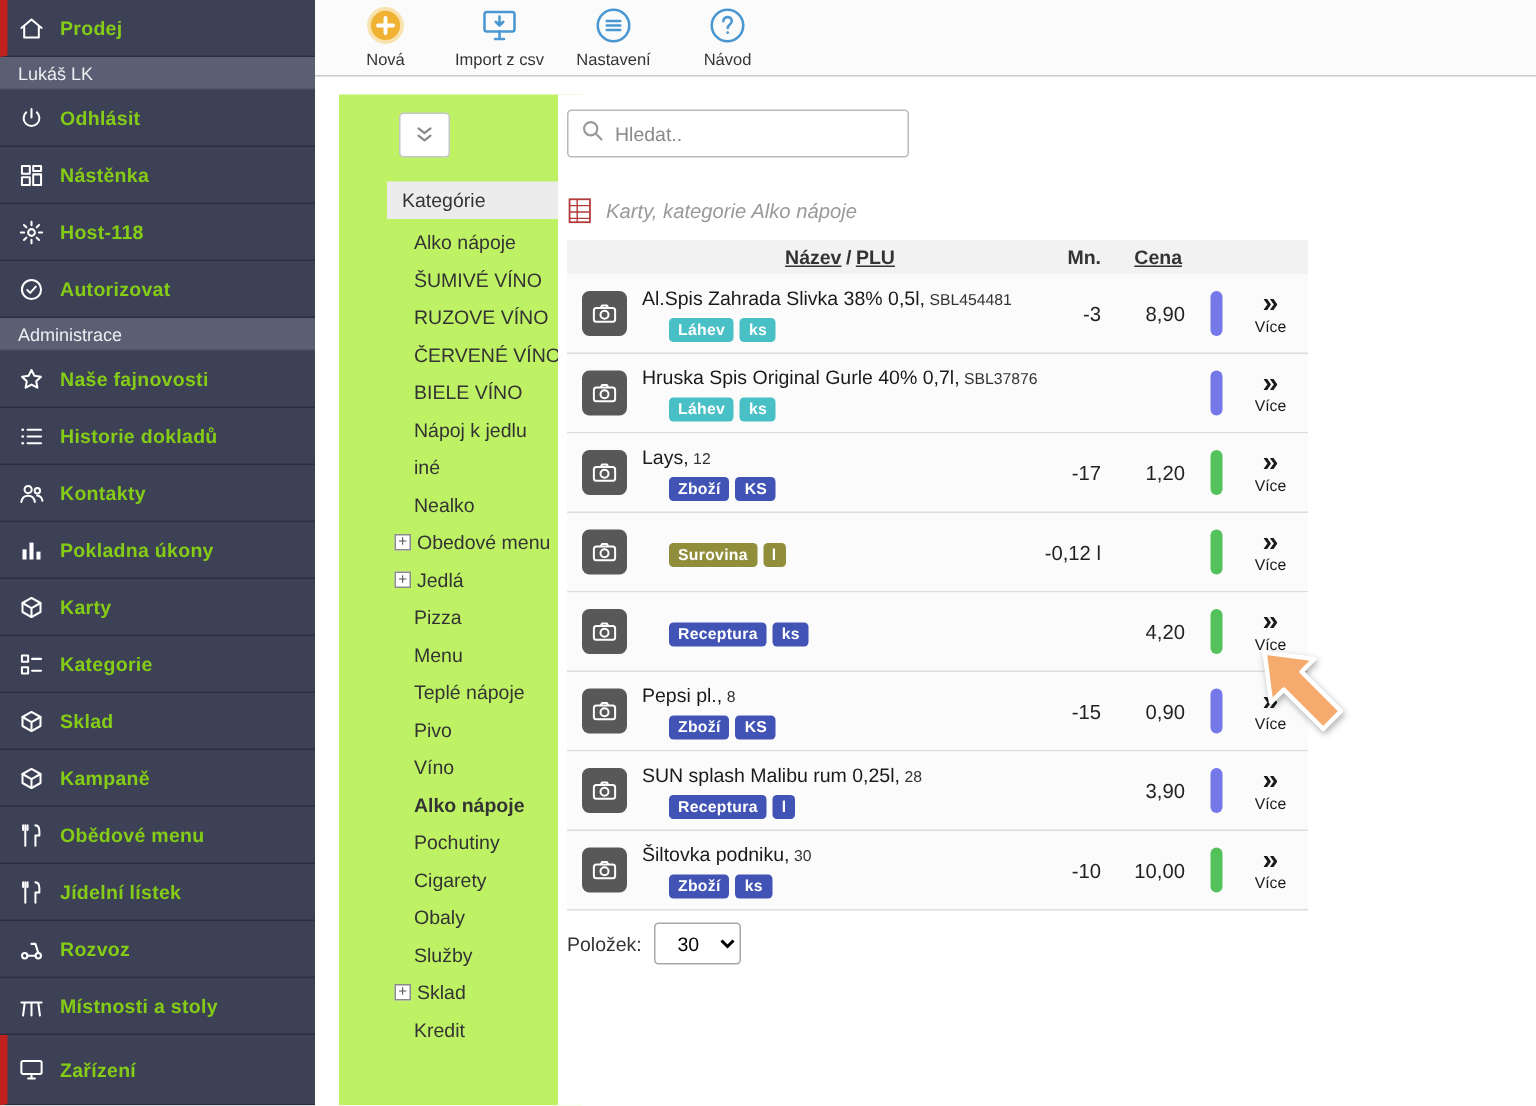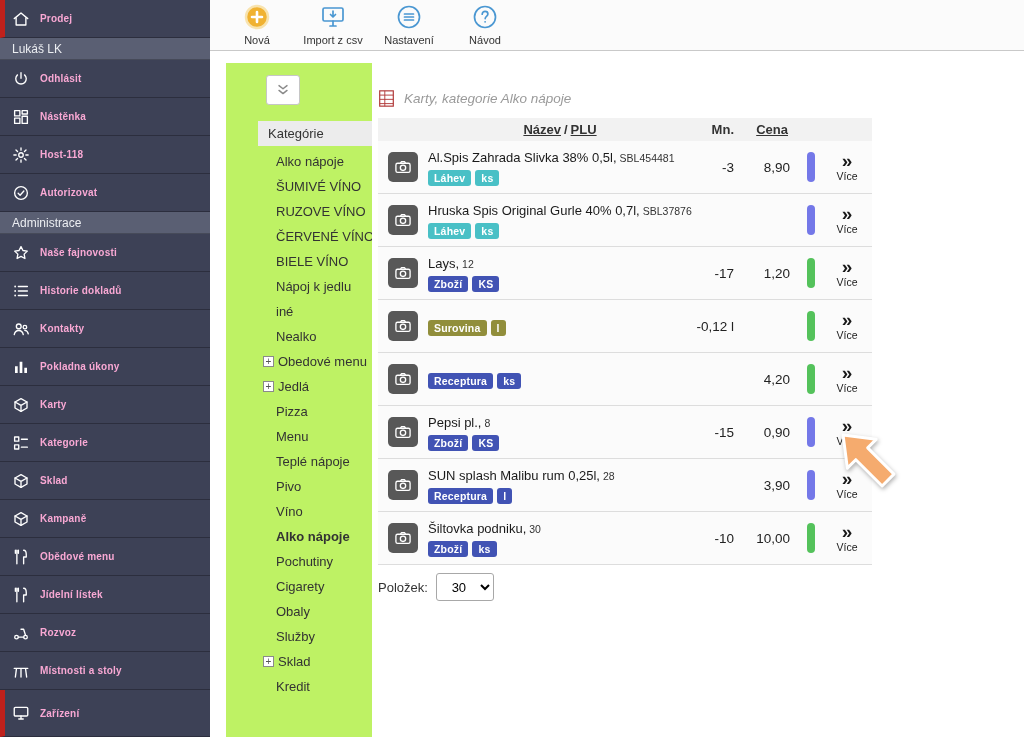--- a/index.html
+++ b/index.html
@@ -10,21 +10,21 @@
   
   .sidebar { position: absolute; left: 0; top: 0; width: 210px; height: 737px;
              background: #3d4156; display: flex; flex-direction: column; }
   .side-item { height: 38px; flex: 0 0 38px; display: flex; align-items: center;
                padding-left: 12px; border-bottom: 1px solid rgba(0,0,0,.28);
                cursor: pointer; }
   .side-item:last-child { flex: 1; }
   .side-item.accent { border-left: 5px solid #c0211c; padding-left: 7px; }
   .side-icon { width: 18px; height: 18px; margin-right: 10px; flex: 0 0 18px; }
   .side-icon svg { width: 18px; height: 18px; display: block; }
-  .side-label { color: #f9a8d4; font-size: 10px; font-weight: bold; letter-spacing: .2px; white-space: nowrap; }
+  .side-label { color: #84cc16; font-size: 13px; font-weight: bold; letter-spacing: .2px; white-space: nowrap; }
   .side-sub { height: 22px; flex: 0 0 22px; background: #5a5f73; display: flex; align-items: center;
               padding-left: 12px; border-bottom: 1px solid rgba(0,0,0,.22); }
   .side-sub-label { color: #eceef2; font-size: 12px; white-space: nowrap; }
 
   
   .toolbar { position: absolute; left: 210px; top: 0; width: 814px; height: 51px;
              background: #fbfbfb; border-bottom: 1px solid #c9c9c9;
              display: flex; align-items: center; padding-left: 14px; gap: 10px; }
   .tool-btn { width: 66px; display: flex; flex-direction: column; align-items: center;
               cursor: pointer; }
@@ -68,21 +68,21 @@
   .th-qty { text-align: right; padding-right: 6px; }
   .th-price { text-align: right; padding-right: 12px; text-decoration: underline; cursor: pointer; }
 
   .trow { background: #fbfbfb; border-bottom: 1px solid #ddd; padding: 7px 0; min-height: 53px; }
   .cam { width: 30px; height: 30px; background: #585858; border-radius: 5px; margin: 0 auto;
          display: flex; align-items: center; justify-content: center; cursor: pointer; }
   .cam svg { width: 20px; height: 20px; display: block; }
   .nline { white-space: nowrap; }
   .nm { font-size: 13px; color: #1a1a1a; }
   .plu { font-size: 10.5px; color: #333; margin-left: 3px; }
-  .badges { margin-top: 4px; display: flex; gap: 4px; }
+  .badges { margin-top: 4px; display: flex; gap: 4px; margin-left: 18px; }
   .badge { color: #fff; font-size: 10.5px; font-weight: bold; padding: 2px 6px; border-radius: 3px;
            letter-spacing: .2px; white-space: nowrap; }
   .qty { text-align: right; padding-right: 6px; font-size: 13.5px; color: #222; white-space: nowrap; }
   .price { text-align: right; padding-right: 10px; font-size: 13.5px; color: #222; }
   .bar { width: 8px; height: 30px; border-radius: 4px; margin: 0 auto; }
   .more { text-align: center; cursor: pointer; color: #1a1a1a; }
   .chev { display: block; font-size: 19px; font-weight: bold; line-height: 16px; }
   .more-label { display: block; font-size: 10.5px; margin-top: 1px; }
 
   .pager { margin: 8px 0 0 6px; display: flex; align-items: center; gap: 8px; font-size: 13px; color: #333; }
@@ -413,20 +413,29 @@
     <span class="cat-label">Sklad</span>
   </div>
         <div class="cat-item">
 
     <span class="cat-label">Kredit</span>
   </div>
       </div>
   </nav>
 
   <section class="content">
+    <div class="searchbar">
+      <span>
+        <svg viewBox="0 0 20 20" fill="none" stroke="#9a9a9a" stroke-width="1.8" stroke-linecap="round">
+            <circle cx="8.5" cy="8.5" r="5.5"></circle>
+            <path d="M12.8 12.8 17.5 17.5"></path>
+          </svg>
+      </span>
+      <input type="text" placeholder="Hledat.." style="">
+    </div>
 
     <div class="title-row">
       <span>
         <svg viewBox="0 0 20 22">
             <rect x="2" y="2" width="16" height="18" fill="#fff" stroke="#b23a3a" stroke-width="1.4"></rect>
             <path d="M2 7h16M2 12h16M2 17h16M8 2v18" stroke="#b23a3a" stroke-width="1.1" fill="none"></path>
           </svg>
       </span>
       <span class="page-title">Karty, kategorie Alko nápoje</span>
     </div>

